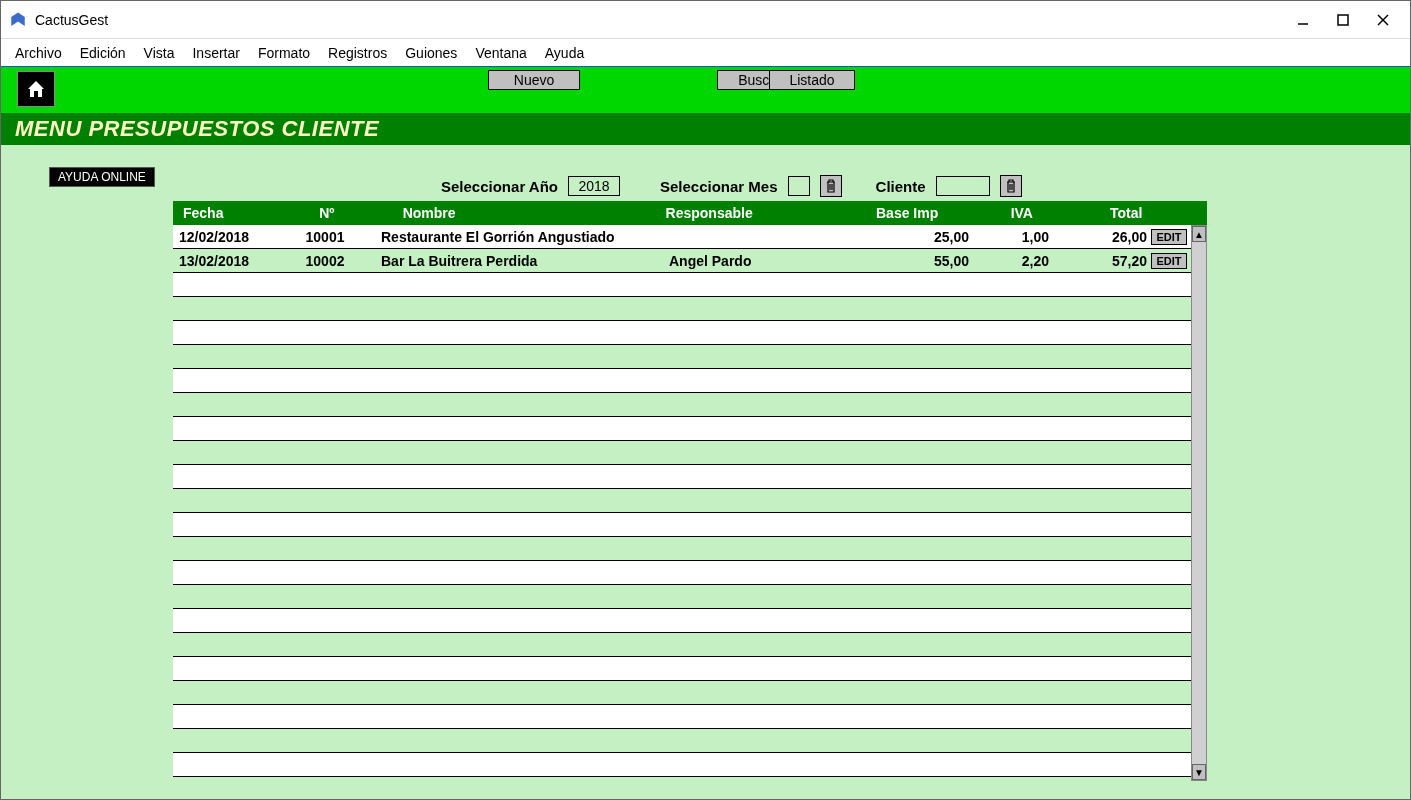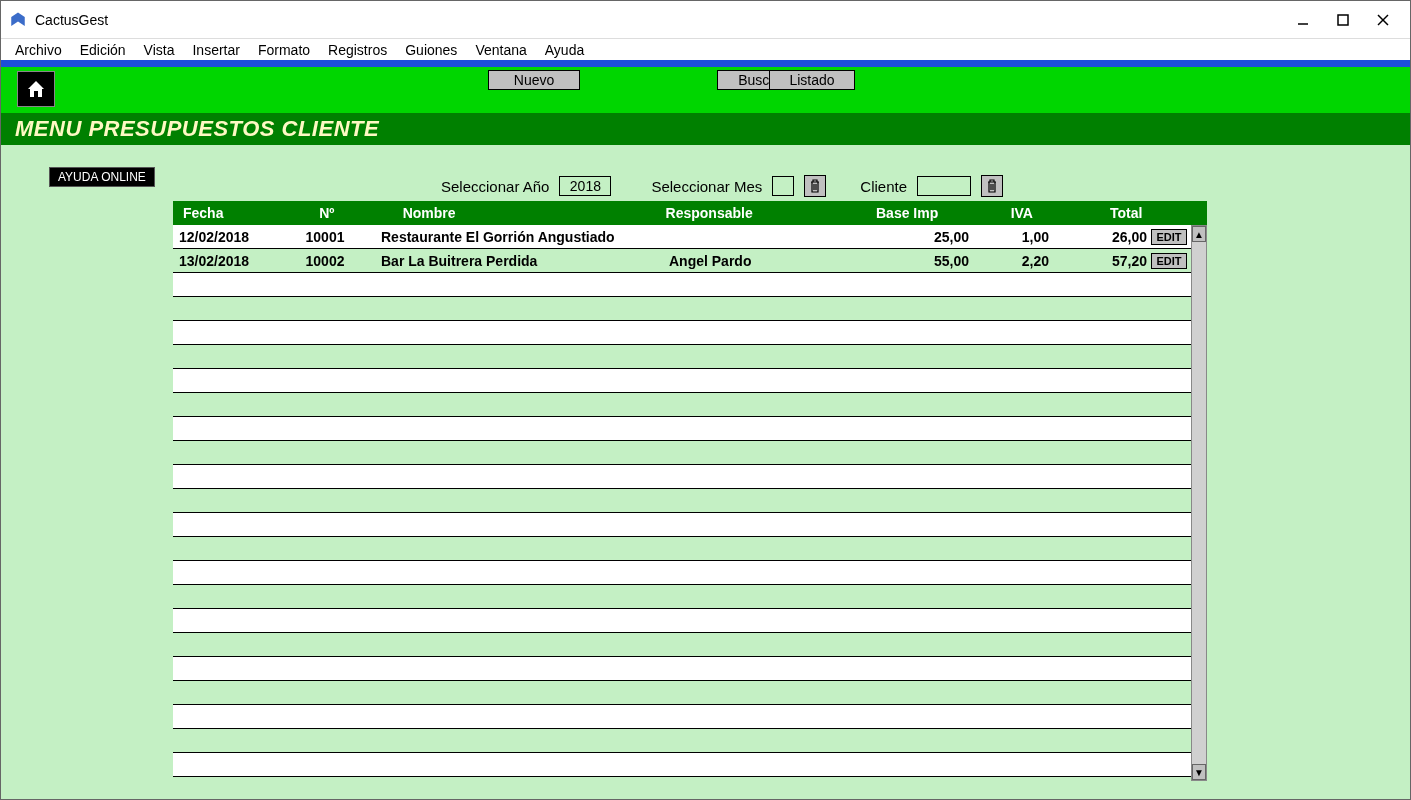--- a/index.html
+++ b/index.html
@@ -11,21 +11,21 @@
   .titlebar {
     height:38px; background:#fff; display:flex; align-items:center; padding:0 8px;
     border-bottom:1px solid #ddd;
   }
   .app-icon { width:18px; height:18px; margin-right:8px; }
   .app-title { font-size:14px; flex:1; }
   .win-controls { display:flex; gap:22px; margin-right:10px; }
   .wc { width:18px; height:18px; display:flex; align-items:center; justify-content:center; cursor:default; }
   .menubar {
     height:28px; display:flex; align-items:center; gap:18px; padding:0 14px; font-size:14px;
-    border-bottom:7px solid #1d4ed8;
+    border-bottom:1px solid #1d4ed8;
   }
   .menubar span { cursor:default; }
   .toolbar {
     height:46px; background:#00d600; position:relative;
   }
   .home-btn {
     position:absolute; left:16px; top:4px; width:38px; height:36px; background:#000;
     border:1px solid #888; display:flex; align-items:center; justify-content:center; color:#fff;
   }
   .tb-btn {
@@ -43,21 +43,21 @@
     background:#c4f0c4; height:656px; position:relative; padding-top:14px;
   }
   .ayuda-online {
     position:absolute; left:48px; top:22px; background:#000; color:#fff; font-size:12px;
     padding:2px 8px; border:1px solid #555;
   }
   .filters {
     position:absolute; left:440px; top:30px; display:flex; align-items:center; gap:10px;
     font-size:15px;
   }
-  .filters label { font-weight:normal; }
+  .filters label { font-weight:bold; }
   .finput { border:1px solid #000; height:20px; font-size:14px; text-align:center; background:#c4f0c4; }
   .finput.year { width:52px; }
   .finput.mes { width:22px; }
   .finput.cliente { width:54px; }
   .trash {
     width:22px; height:22px; border:1px solid #000; background:#c0c0c0;
     display:flex; align-items:center; justify-content:center; font-size:14px; cursor:default;
   }
   .table-wrap {
     position:absolute; left:172px; top:56px; width:1034px; height:580px;

